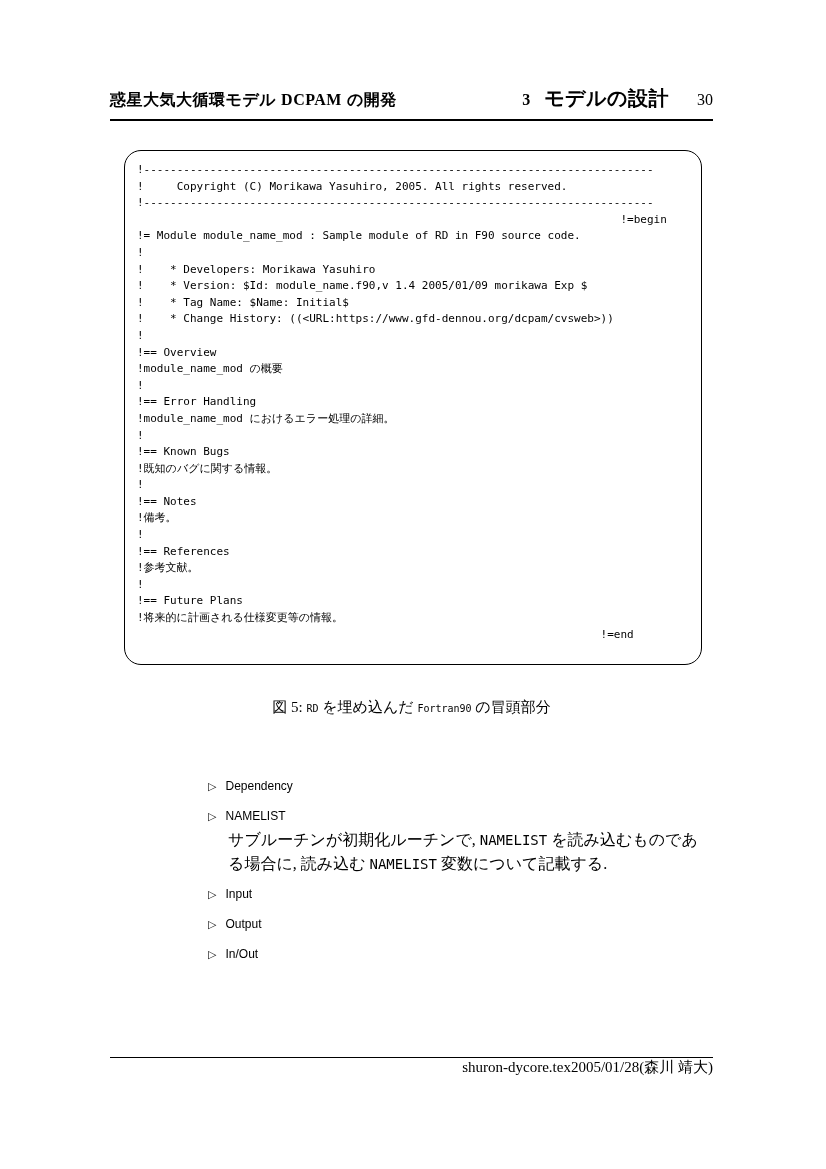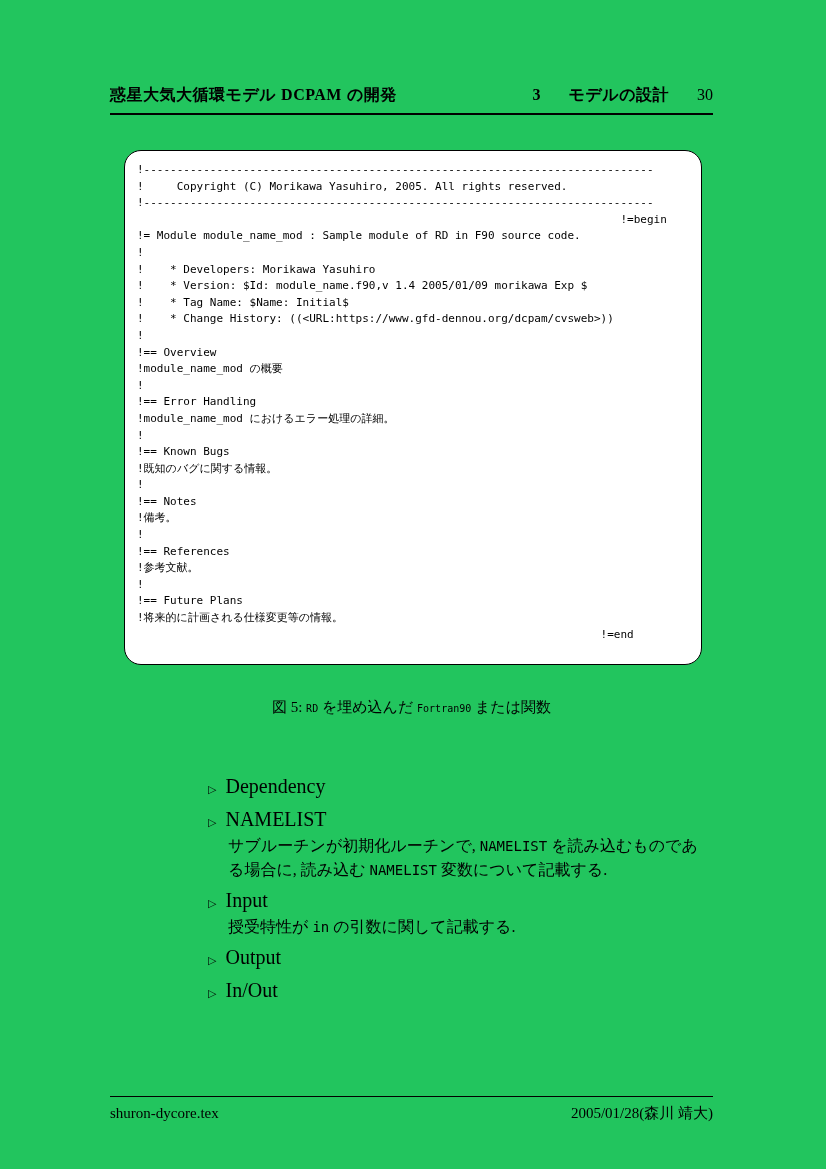--- a/index.html
+++ b/index.html
@@ -1,20 +1,20 @@
 <!DOCTYPE html>
 <html><head>
 <meta charset="utf-8">
 <style>
   * { margin:0; padding:0; box-sizing:border-box; }
   html,body { background:#e8e8e8; }
   .page {
     position:relative;
     width:826px; height:1169px;
-    background:#22c55e;
+    background:#ffffff;
     color:#000000;
     font-family:"Liberation Serif", serif;
     overflow:hidden;
     margin:0 auto;
   }
   
   .header {
     position:absolute; left:110px; top:85px; width:603px;
     border-bottom:2px solid #000;
     padding-bottom:7px;
@@ -26,21 +26,21 @@
   }
   .header-left .seg-serif {
     font-family:"Liberation Serif", serif; font-weight:bold;
   }
   .header-right { display:flex; align-items:baseline; }
   .section-number {
     font-family:"Liberation Serif", serif; font-weight:bold; font-size:16px;
   }
   .section-title {
     font-family:"Liberation Sans", sans-serif; font-weight:bold;
-    font-size:16px; letter-spacing:0.5px; margin-left:28px;
+    font-size:20px; letter-spacing:0.5px; margin-left:14px;
   }
   .page-number {
     font-family:"Liberation Serif", serif; font-size:16px; margin-left:28px;
   }
   
   .codebox {
     position:absolute; left:124px; top:150px; width:578px; height:515px;
     border:1.2px solid #000; border-radius:17px;
     background:#fff;
   }
@@ -65,33 +65,33 @@
     font-family:"Liberation Serif", serif;
     font-size:16px; line-height:23px;
   }
   .li { margin-bottom:7px; }
   .li-head { display:flex; align-items:baseline; }
   .marker {
     font-family:"DejaVu Sans", sans-serif;
     font-size:11px; line-height:23px; margin-right:9px;
   }
   .li-label {
-    font-family:Liberation Serif, serif; font-size:20px; line-height:23px;
+    font-family:Liberation Sans, sans-serif; font-size:12px; line-height:23px;
   }
   .li-body { margin-left:20px; }
   .li-body .seg-mono {
     font-family:"DejaVu Sans Mono", monospace; font-size:14px;
   }
   
   .footer {
     position:absolute; left:110px; top:1057px; width:603px;
     border-top:1.2px solid #000;
-    padding-top:7px;
-    display:flex; justify-content:space-between; align-items:baseline;
-    font-family:"Liberation Serif", serif; font-size:15px;margin-top:39px;
+    padding-top:0;
+    display:flex; justify-content:flex-end; align-items:baseline;
+    font-family:"Liberation Serif", serif; font-size:15px;
   }
 </style>
 </head>
 <body>
 
 <div class="page">
 
   <div class="header">
     <div class="header-left"><span>惑星大気大循環モデル </span><span class="seg-serif">DCPAM</span><span> の開発</span></div>
     <div class="header-right">
@@ -126,42 +126,41 @@
 !備考。
 !
 !== References
 !参考文献。
 !
 !== Future Plans
 !将来的に計画される仕様変更等の情報。
                                                                       !=end</pre>
   </div>
 
-  <div class="caption"><span>図 5: </span><span class="seg-mono">RD</span><span> を埋め込んだ </span><span class="seg-mono">Fortran90</span><span> または関数</span></div>
+  <div class="caption"><span>図 5: </span><span class="seg-mono">RD</span><span> を埋め込んだ </span><span class="seg-mono">Fortran90</span><span> の冒頭部分</span></div>
 
   <div class="dlist">
       <div class="li">
         <div class="li-head">
           <span class="marker">▷</span>
           <span class="li-label">Dependency</span>
         </div>
       </div>
       <div class="li">
         <div class="li-head">
           <span class="marker">▷</span>
           <span class="li-label">NAMELIST</span>
         </div>
         <div class="li-body"><span>サブルーチンが初期化ルーチンで, </span><span class="seg-mono">NAMELIST</span><span> を読み込むものである場合に, 読み込む </span><span class="seg-mono">NAMELIST</span><span> 変数について記載する.</span></div>
       </div>
       <div class="li">
         <div class="li-head">
           <span class="marker">▷</span>
           <span class="li-label">Input</span>
         </div>
-        <div class="li-body"><span>授受特性が </span><span class="seg-mono">in</span><span> の引数に関して記載する.</span></div>
       </div>
       <div class="li">
         <div class="li-head">
           <span class="marker">▷</span>
           <span class="li-label">Output</span>
         </div>
       </div>
       <div class="li">
         <div class="li-head">
           <span class="marker">▷</span>

